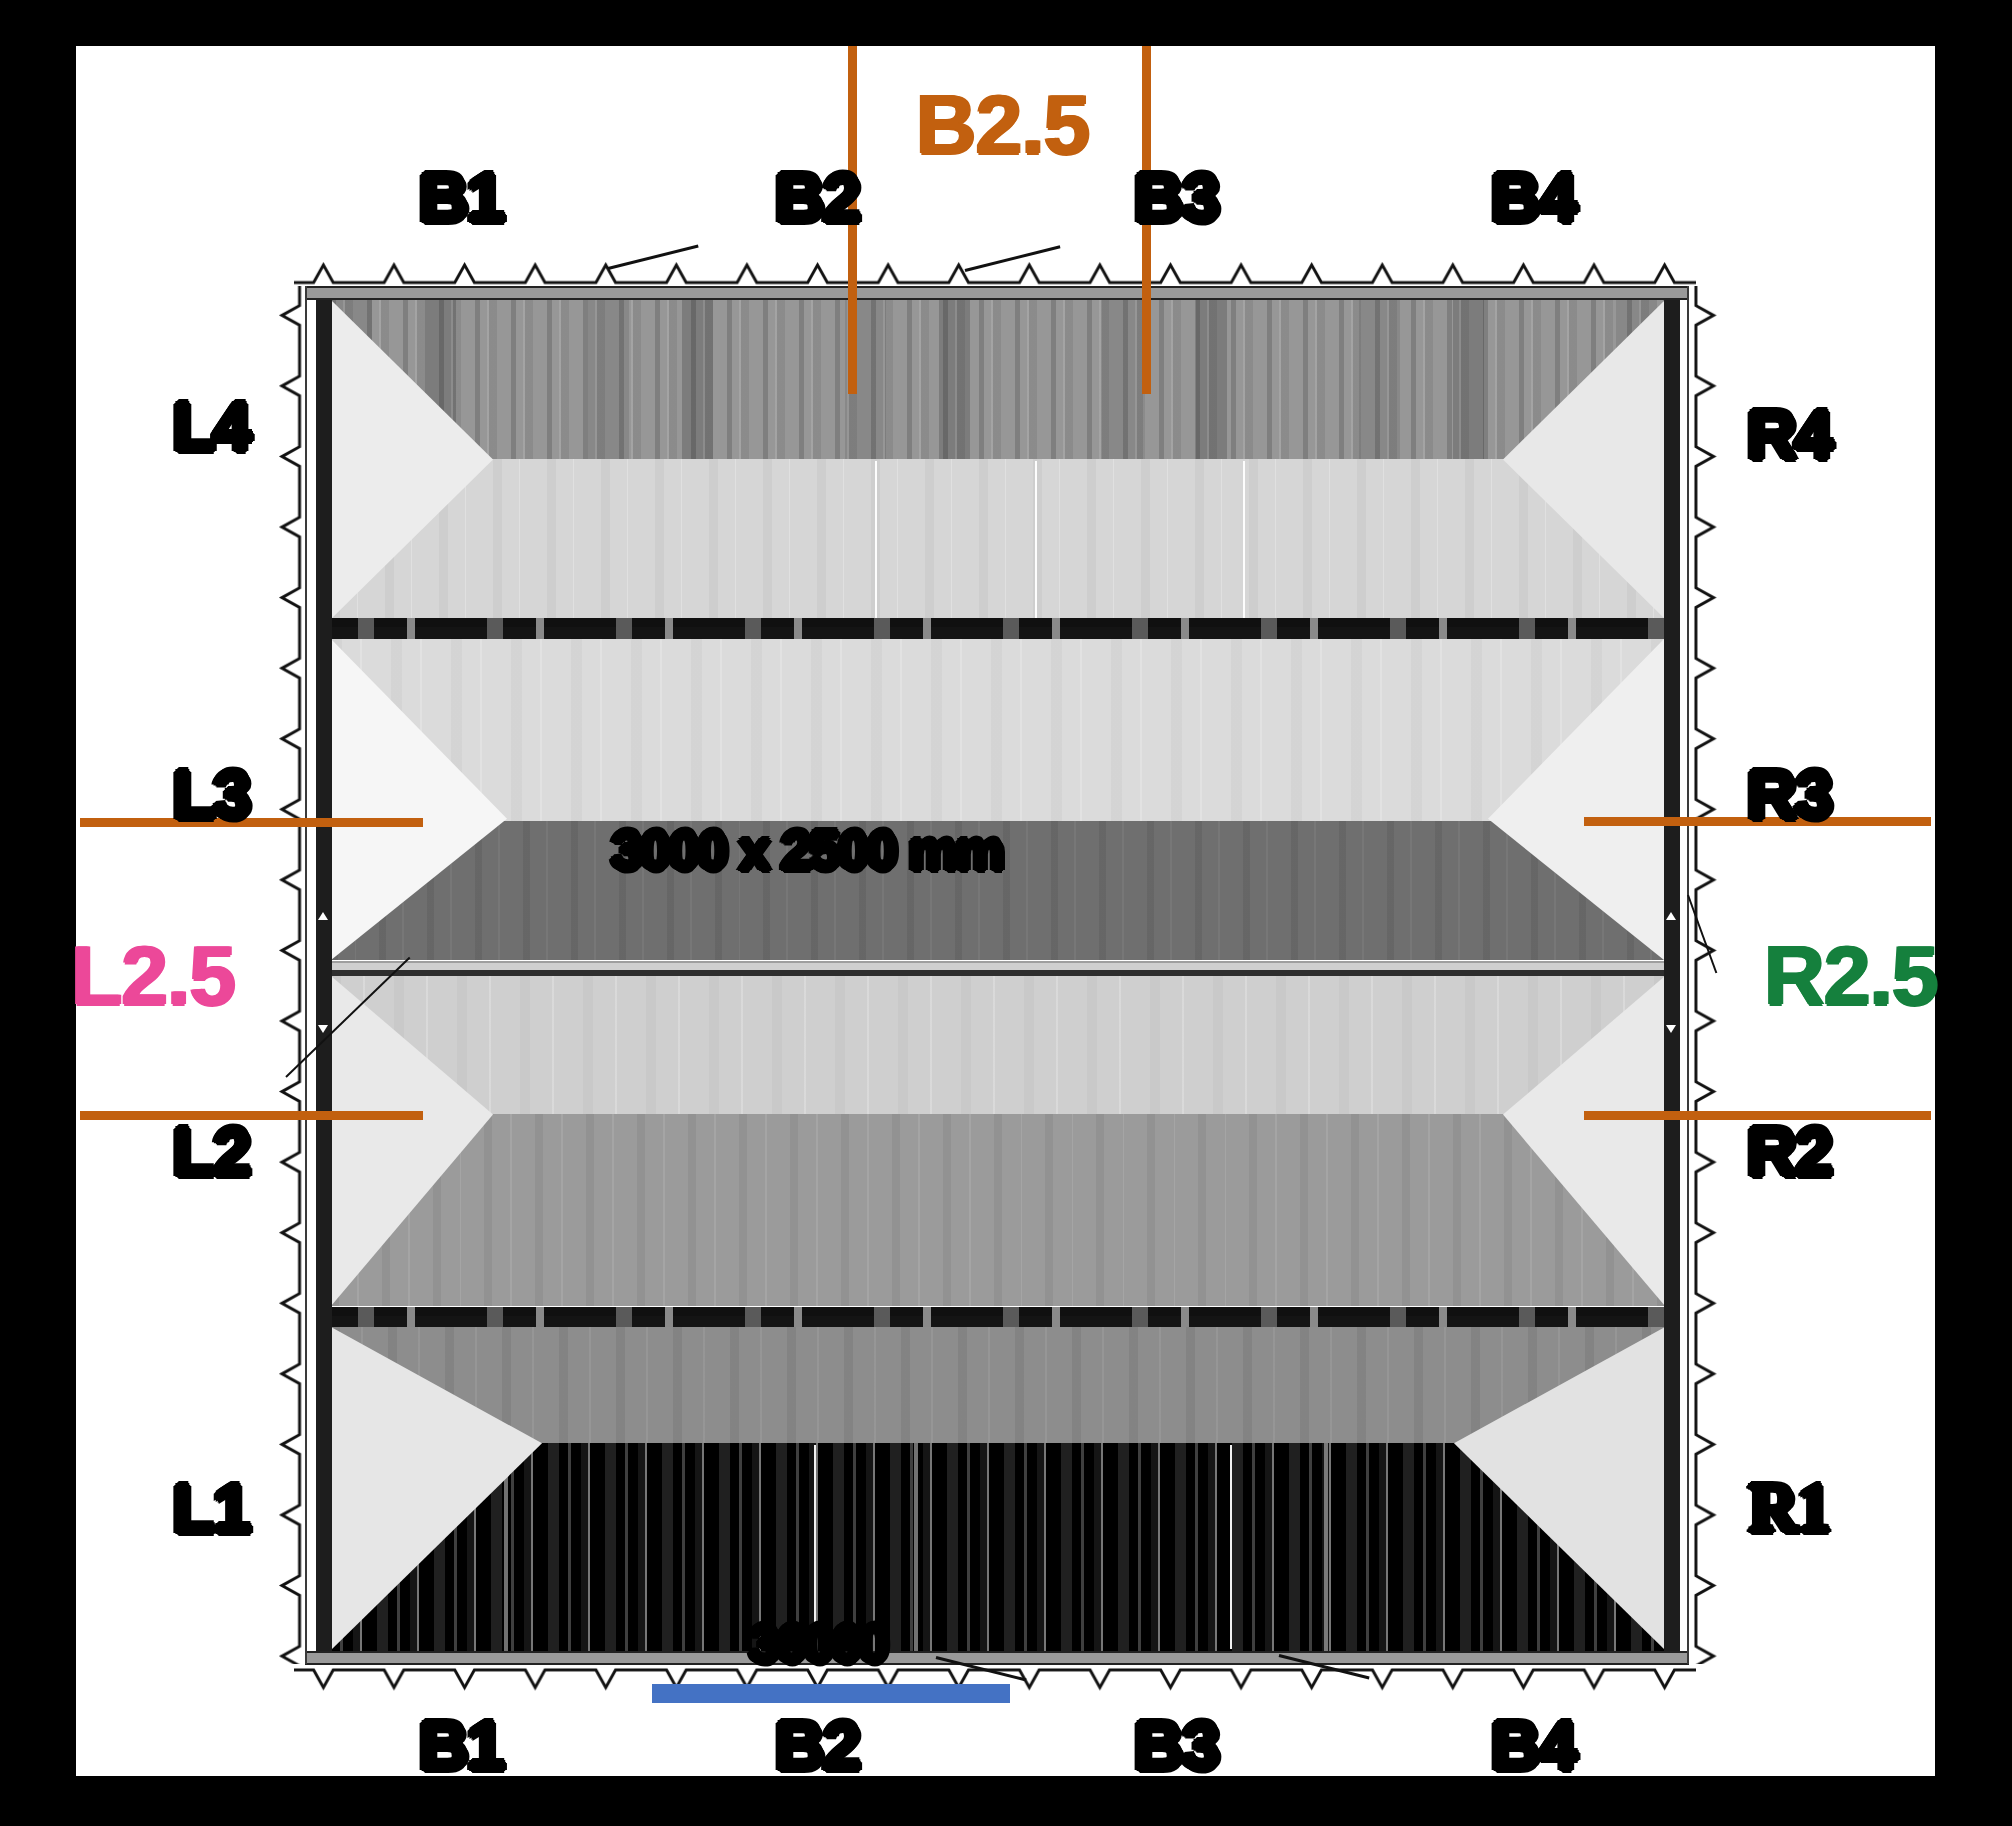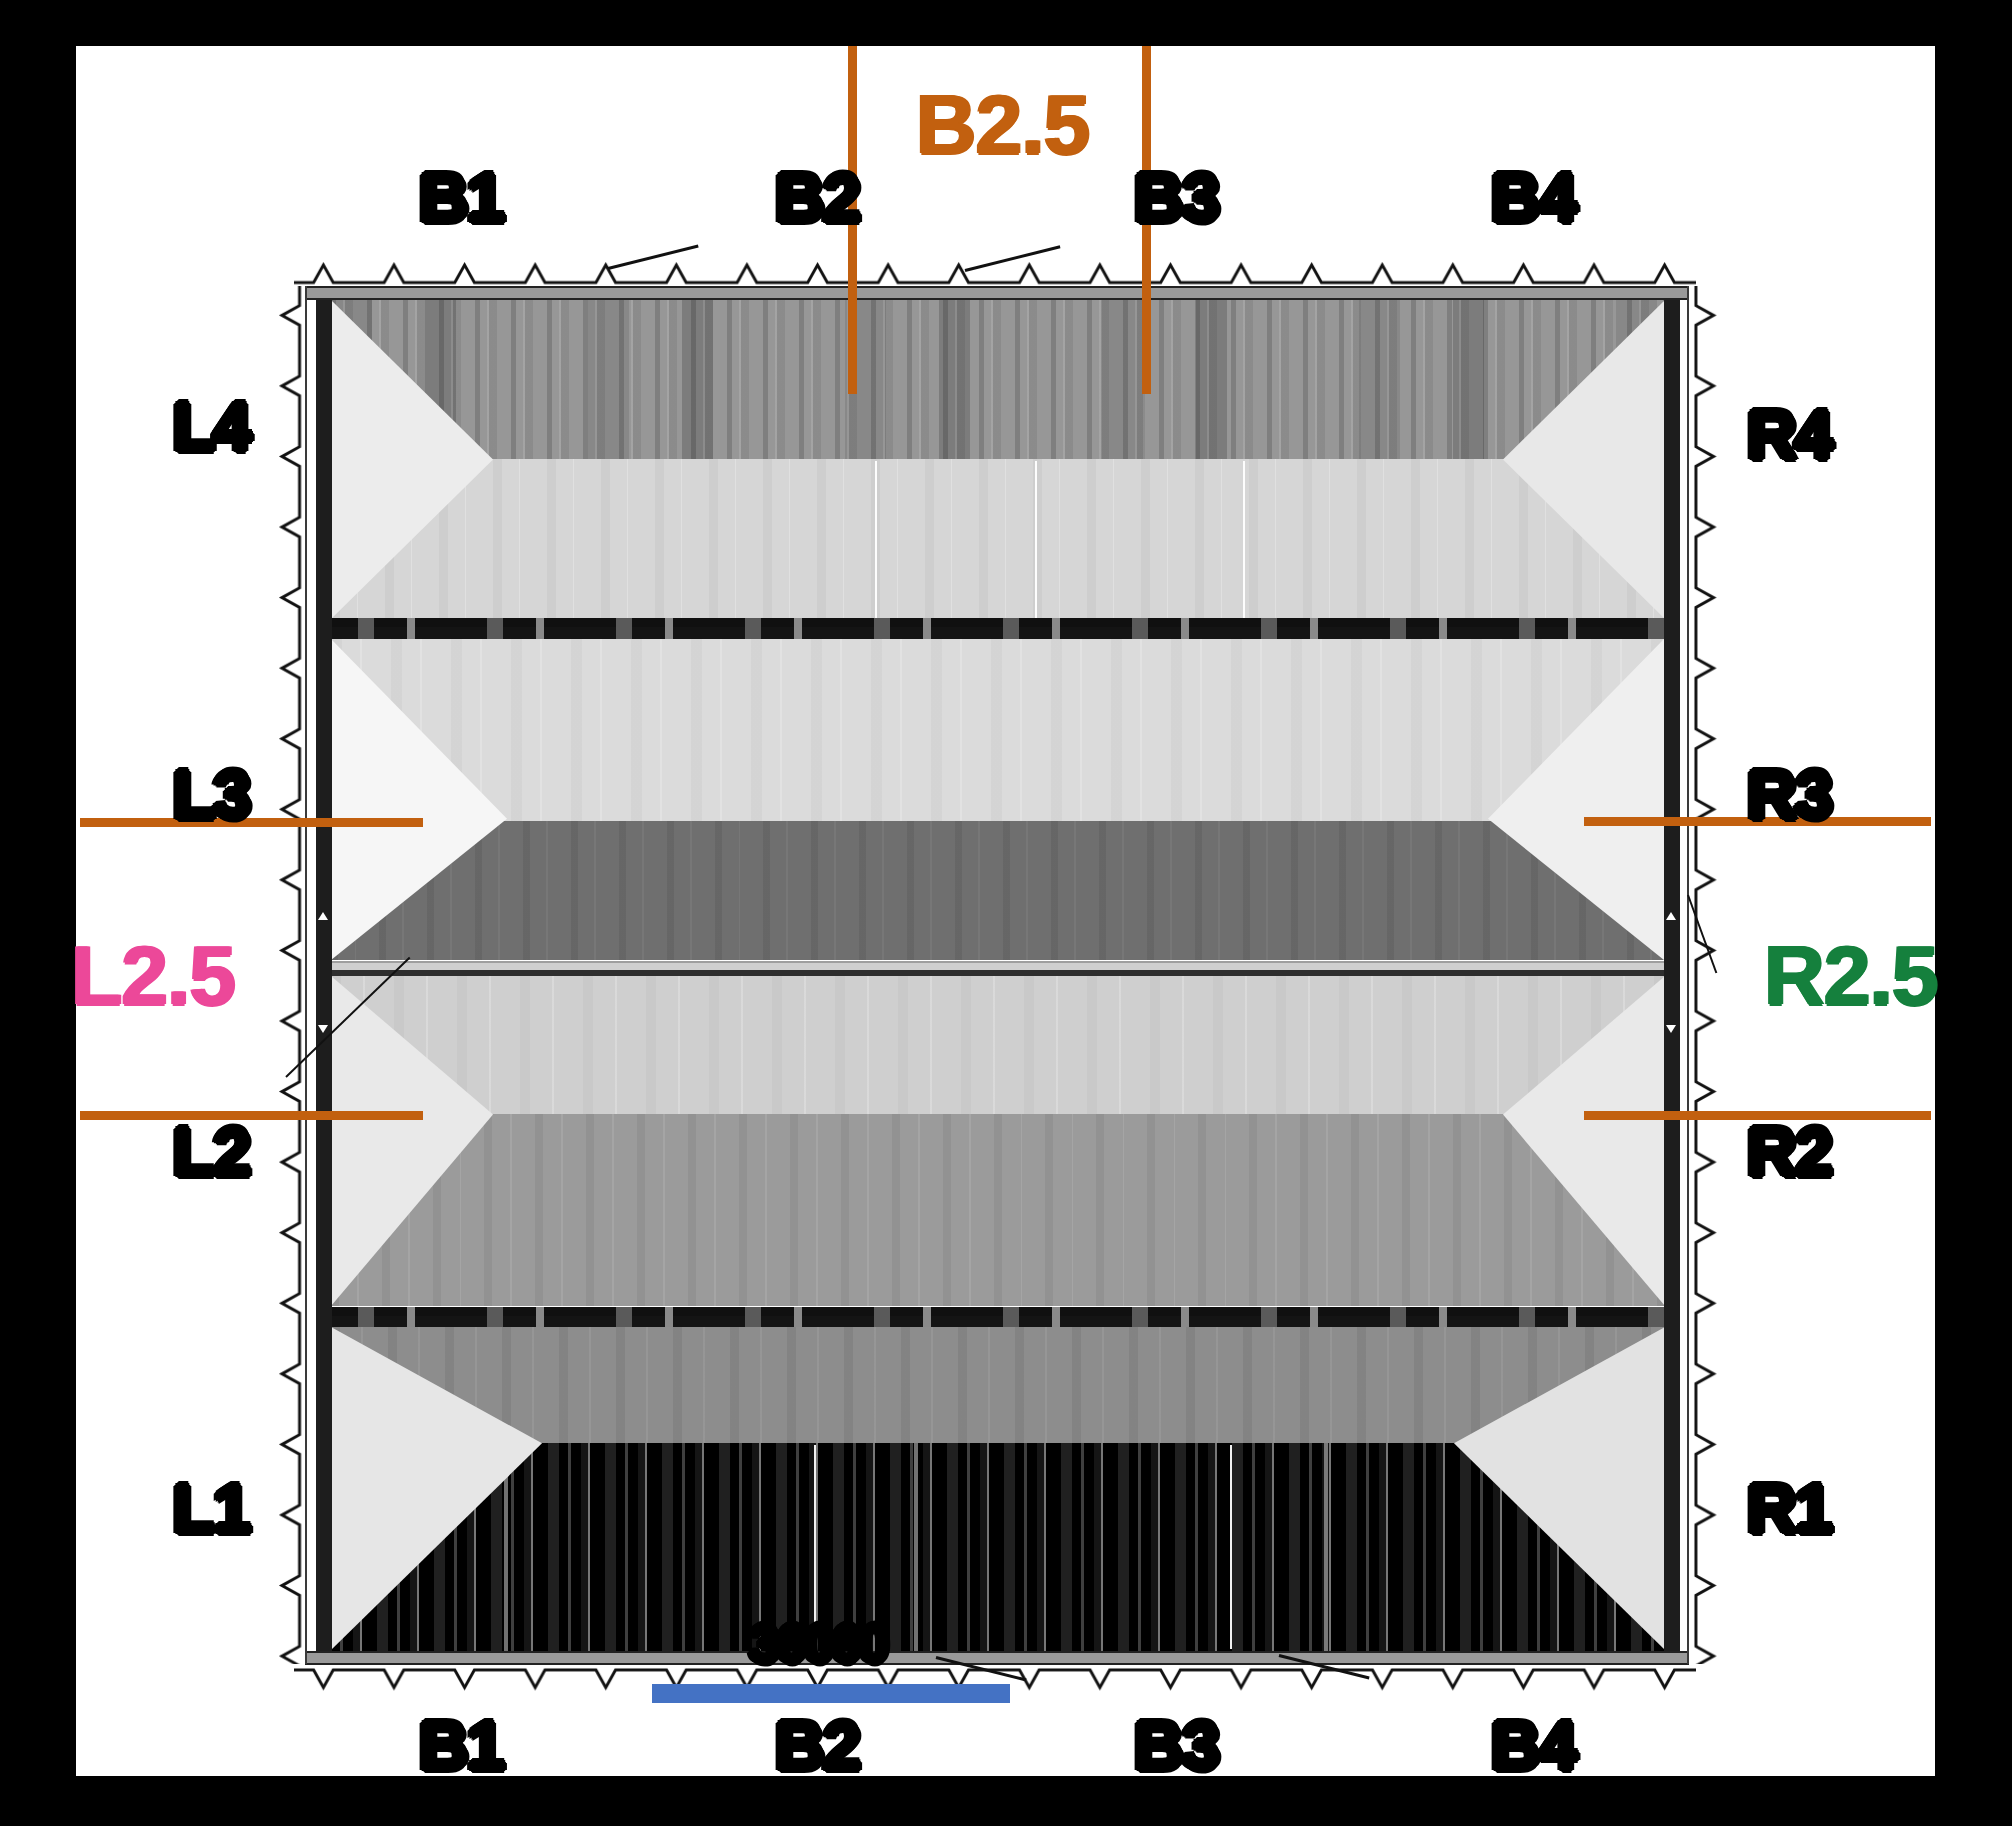--- a/index.html
+++ b/index.html
@@ -149,23 +149,24 @@
   <div class="lbl blob" style="left:1474px;top:1711px;width:118px;font-size:69px;">B4</div>
 
   <div class="lbl blob" style="left:152px;top:392px;width:118px;font-size:69px;">L4</div>
   <div class="lbl blob" style="left:152px;top:760px;width:118px;font-size:69px;">L3</div>
   <div class="lbl blob" style="left:152px;top:1117px;width:118px;font-size:69px;">L2</div>
   <div class="lbl blob" style="left:152px;top:1474px;width:118px;font-size:69px;">L1</div>
 
   <div class="lbl blob" style="left:1730px;top:400px;width:118px;font-size:69px;">R4</div>
   <div class="lbl blob" style="left:1730px;top:760px;width:118px;font-size:69px;">R3</div>
   <div class="lbl blob" style="left:1730px;top:1117px;width:118px;font-size:69px;">R2</div>
-  <div class="lbl blob" style="left:1730px;top:1474px;width:118px;font-size:69px;">R1</div>
+  <div class="lbl blob" style="left:1730px;top:1474px;width:118px;font-size:69px;font-family:Liberation Serif, serif;">R1</div>
 
   <div class="lbl orange" style="left:912px;top:82px;width:181px;font-size:84px;color:#c2600f;">B2.5</div>
   <div class="lbl orange" style="left:67px;top:933px;width:172px;font-size:84px;color:#ec4899;">L2.5</div>
   <div class="lbl orange" style="left:1764px;top:933px;width:172px;font-size:84px;color:#15803d;">R2.5</div>
 
+  <div class="lbl blob" style="left:601px;top:823px;width:412px;font-size:55px;">3000 x 2500 mm</div>
 
   <div class="lbl blob" style="left:730px;top:1617px;width:176px;font-size:53px;">30000</div>
   <div class="abs" style="left:652px;top:1684px;width:358px;height:18.6px;background:#4472c4;"></div>
 </div>
 
 
 </body></html>

